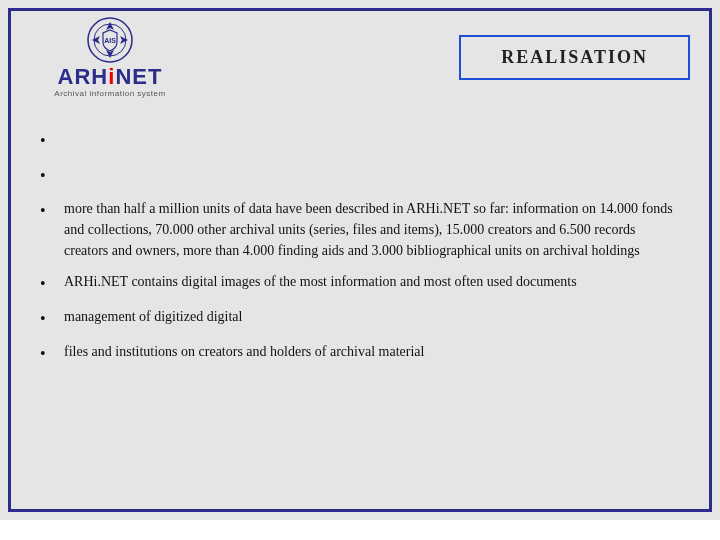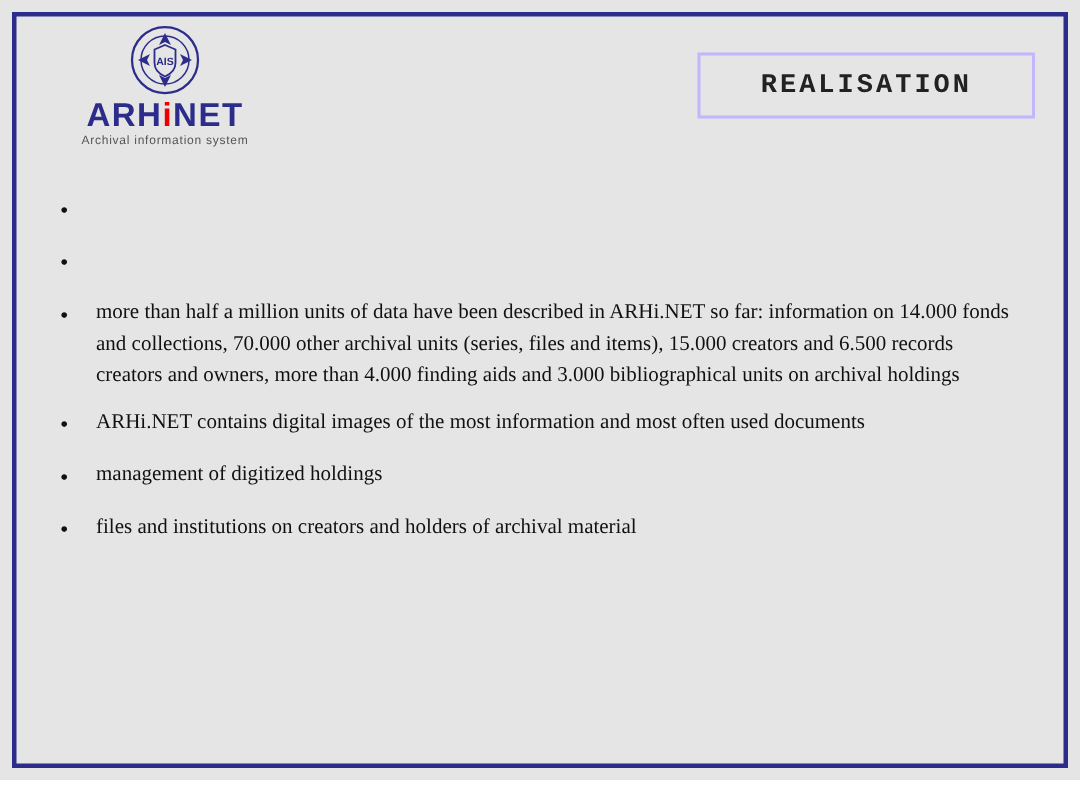--- a/index.html
+++ b/index.html
@@ -63,27 +63,27 @@
     .logo-subtitle {
       font-size: 8px;
       color: #555;
       letter-spacing: 0.5px;
       font-family: Arial, sans-serif;
       text-align: right;
       margin-top: 1px;
     }
 
     .title-box {
-      border: 2px solid #c4b5fd;
+      border: 2px solid #1d4ed8;
       padding: 10px 40px;
       font-size: 18px;
       font-weight: bold;
       letter-spacing: 2px;
       color: #222;
-      font-family: Liberation Mono, monospace;
+      font-family: Liberation Serif, serif;
     }
 
     
     .content {
       padding: 0 10px;
     }
 
     .bullet-list {
       list-style: none;
       padding: 0;
@@ -196,21 +196,21 @@
         <li>
           <span class="bullet">•</span>
           <span class="text">more than half a million units of data have been described in ARHi.NET so far: information on 14.000 fonds and collections, 70.000 other archival units (series, files and items), 15.000 creators and 6.500 records creators and owners, more than 4.000 finding aids and 3.000 bibliographical units on archival holdings</span>
         </li>
         <li>
           <span class="bullet">•</span>
           <span class="text">ARHi.NET contains digital images of the most information and most often used documents</span>
         </li>
         <li>
           <span class="bullet">•</span>
-          <span class="text">management of digitized holdings</span>
+          <span class="text">management of digitized digital</span>
         </li>
         <li>
           <span class="bullet">•</span>
           <span class="text">files and institutions on creators and holders of archival material</span>
         </li>
       </ul>
   </div>
 </div>
 
 </body></html>

